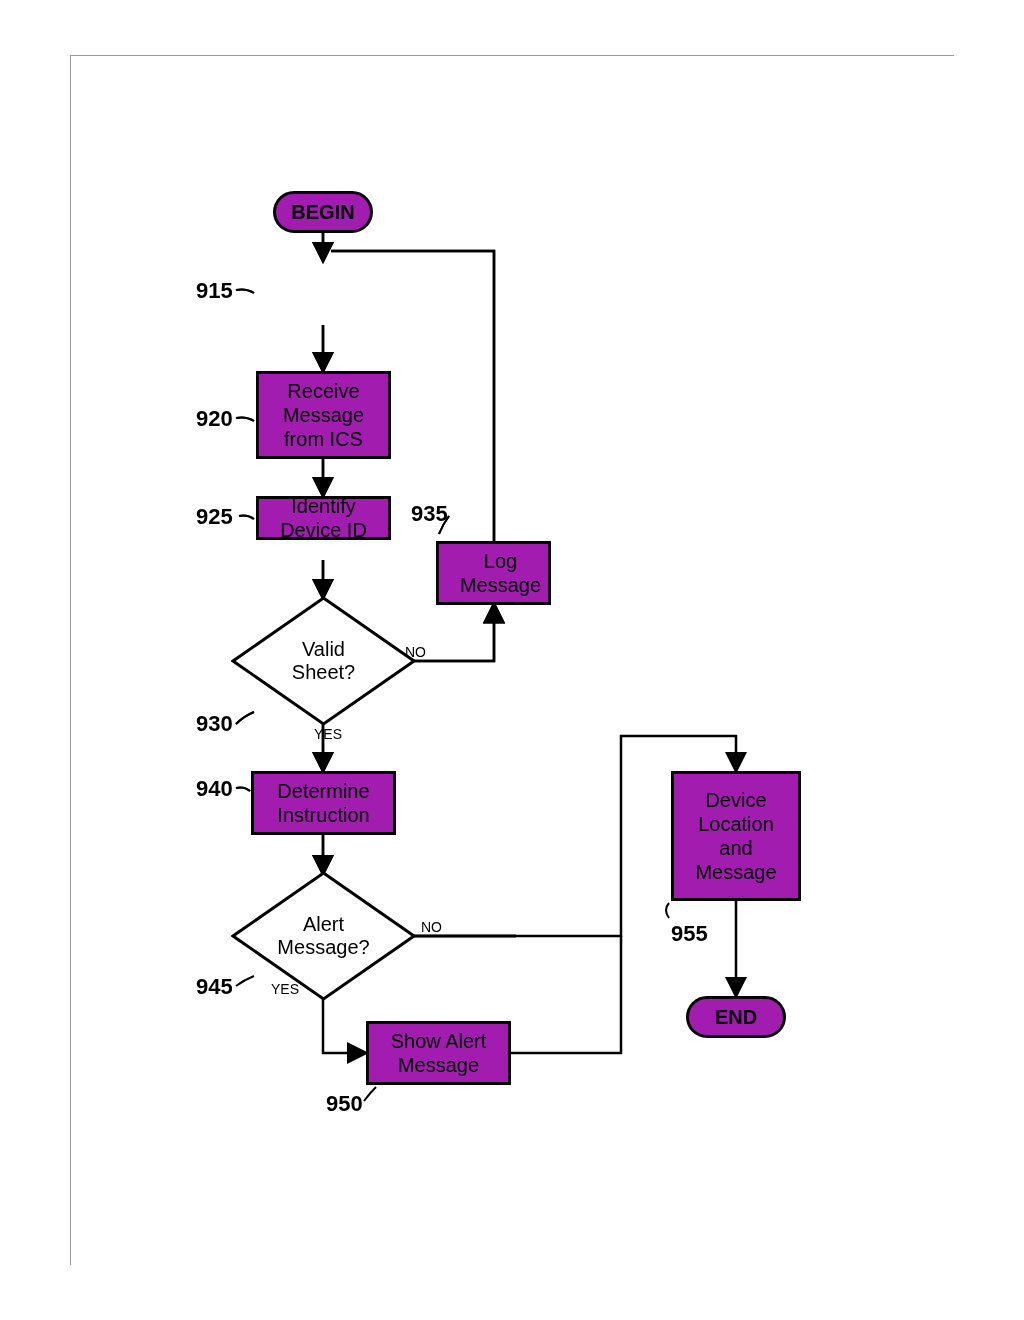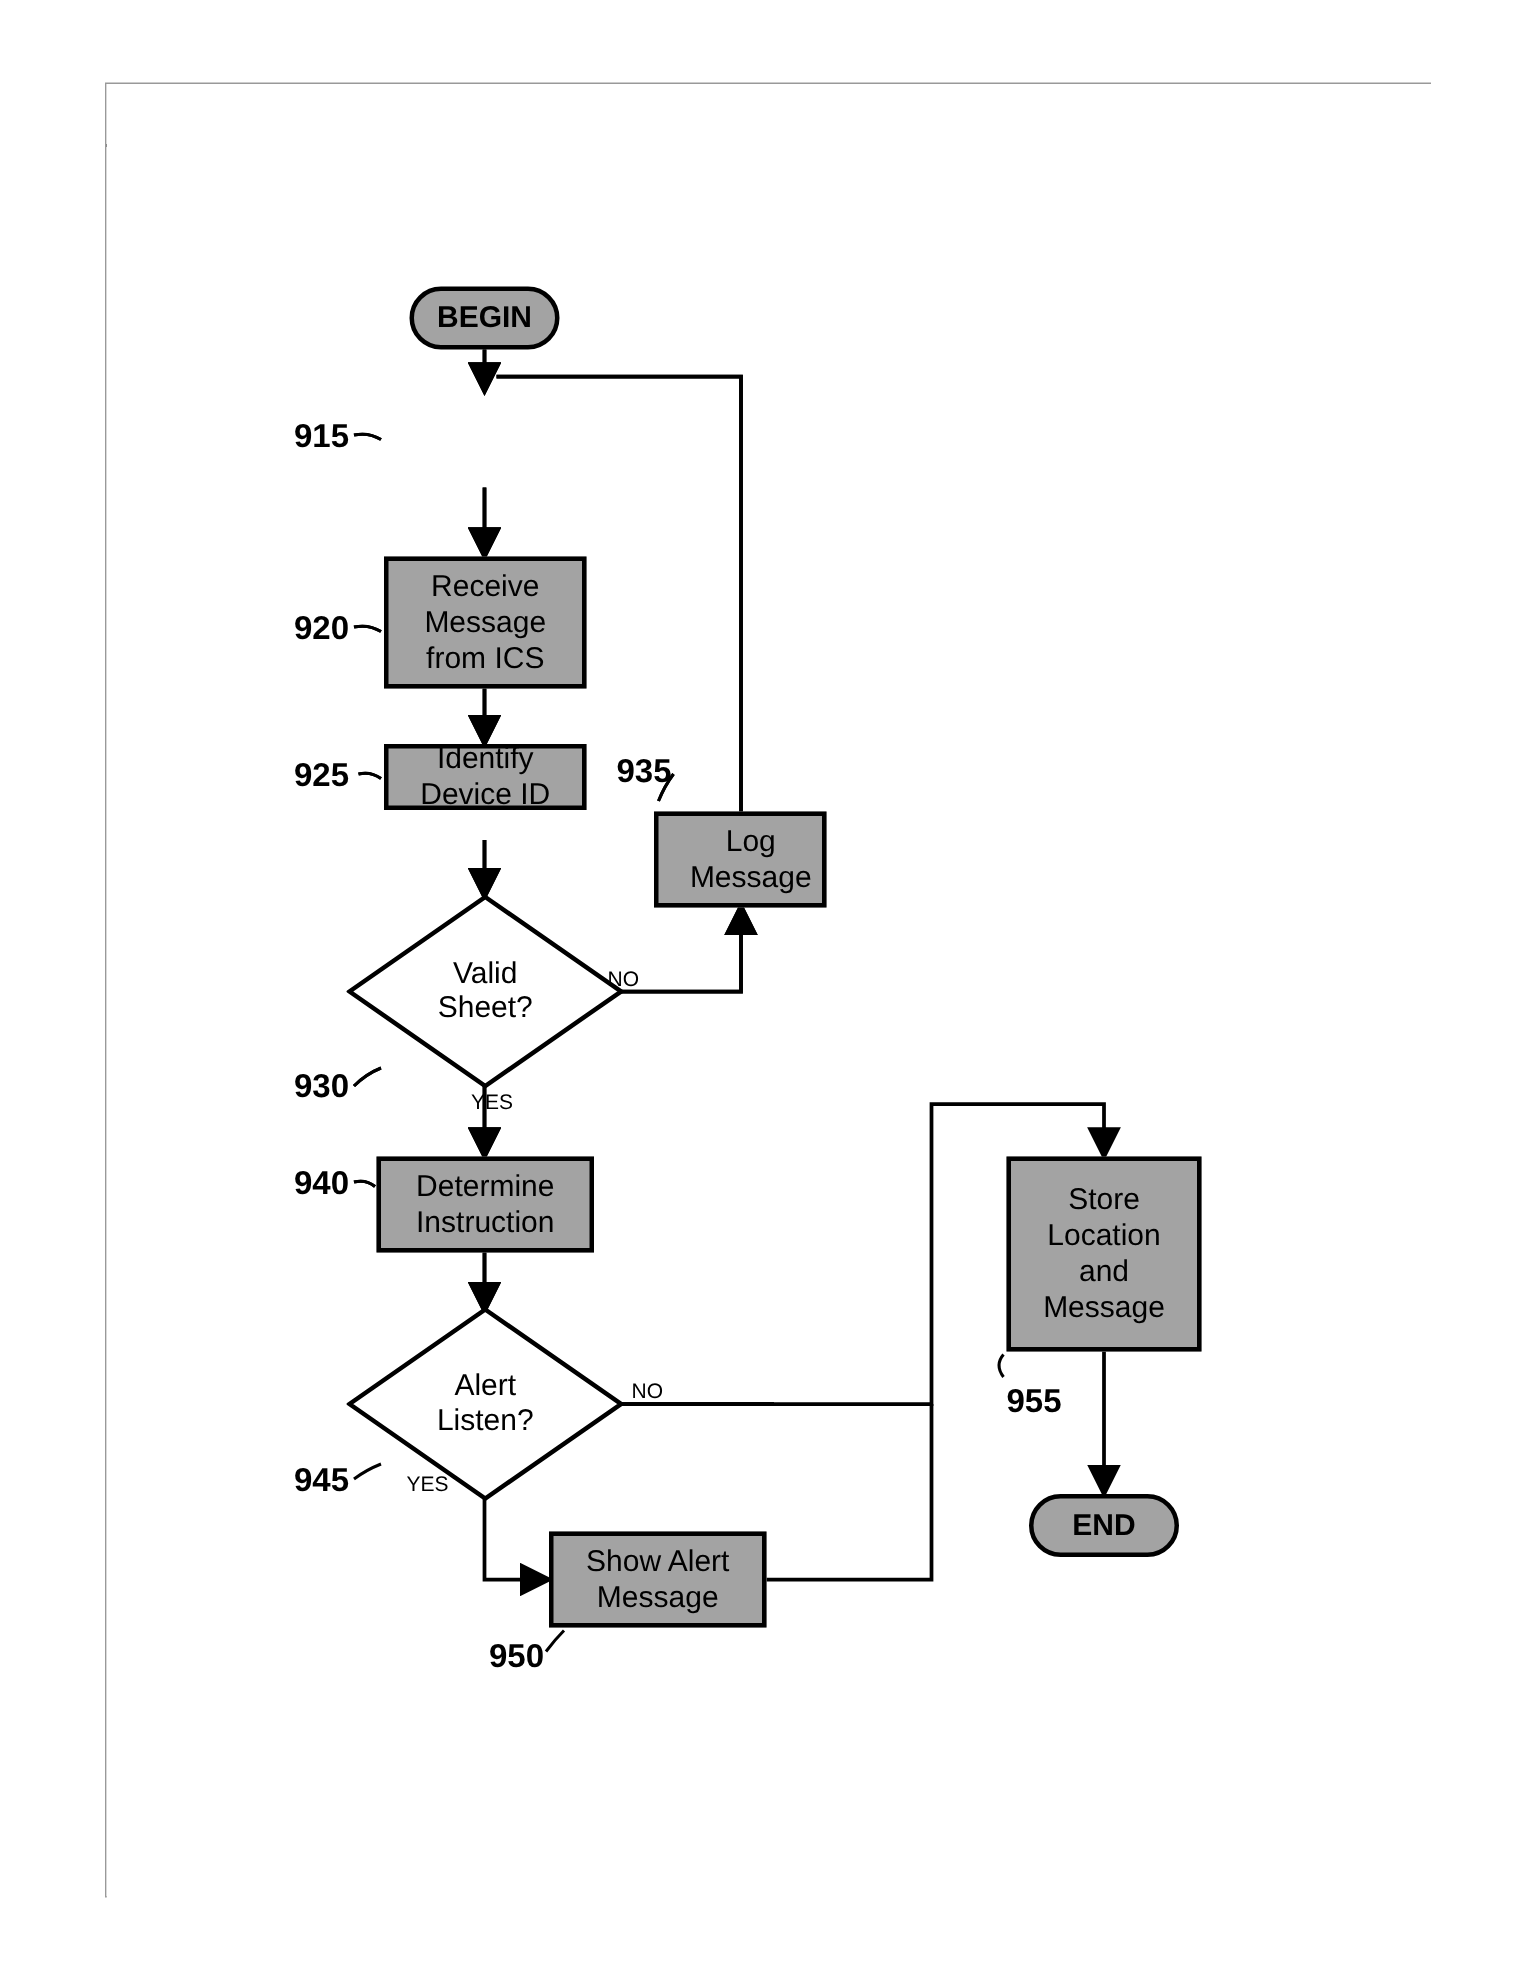--- a/index.html
+++ b/index.html
@@ -37,21 +37,21 @@
   .fig-label {
     position: absolute;
     left: 50%;
     transform: translateX(-50%);
     bottom: 90px;
     font-size: 34px;
     font-weight: bold;
   }
   .node {
     position: absolute;
-    background: #a3a3a3;
+    background: #a21caf;
     font-size: 20px;
     text-align: center;
     line-height: 1.2;
     display: flex;
     align-items: center;
     justify-content: center;
     flex-direction: column;
   }
   .terminator {
     border: 3px solid #000;
@@ -241,21 +241,21 @@
     <polyline points="343,880 665,880 665,847" fill="none" stroke="#000" stroke-width="0"></polyline>
 
     <polyline points="343,880 760,880 760,680 665,680 665,713" fill="none" stroke="#000" stroke-width="0"></polyline>
 
     <rect x="445" y="660" width="420" height="400" fill="#fff"></rect>
 
     <polyline points="343,880 665,880 665,700" fill="none" stroke="#000" stroke-width="0"></polyline>
 
   </svg>
 
-  <div class="node process" style="left:600px; top:715px; width:130px; height:130px; white-space:pre-line; z-index:10;">Store
+  <div class="node process" style="left:600px; top:715px; width:130px; height:130px; white-space:pre-line; z-index:10;">Device
 Location
 and
 Message</div>
   <div class="node terminator" style="left:615px; top:940px; width:100px; height:42px; z-index:10;">END</div>
   <div class="node process" style="left:295px; top:965px; width:145px; height:64px; white-space:pre-line; z-index:10;">Show Alert
 Message</div>
   <div class="ref" style="left:600px; top:865px; z-index:10;">955</div>
   <div class="ref" style="left:255px; top:1035px; z-index:10;">950</div>
   <div class="flag" style="left:350px; top:863px; z-index:10;">NO</div>
   <div class="flag" style="left:200px; top:925px; z-index:10;">YES</div>
@@ -302,21 +302,21 @@
   </div>
   <div class="node process" style="left:365px; top:485px; width:115px; height:64px; white-space:pre-line; z-index:20;padding-left:22px;">Log
 Message</div>
   <div class="node process" style="left:180px; top:715px; width:145px; height:64px; white-space:pre-line; z-index:20;">Determine
 Instruction</div>
   <div class="decision" style="left:160px; top:815px; width:185px; height:130px; z-index:20;">
     <svg class="diamond" viewBox="0 0 185 130">
       <polygon points="92.5,2 183,65 92.5,128 2,65" fill="#fff" stroke="#000" stroke-width="3"></polygon>
     </svg>
     <div class="dec-text" style="white-space:pre-line;">Alert
-Listen?</div>
+Message?</div>
   </div>
 
   <div class="ref" style="left:125px; top:222px; z-index:25;">915</div>
   <div class="ref" style="left:125px; top:350px; z-index:25;">920</div>
   <div class="ref" style="left:125px; top:448px; z-index:25;">925</div>
   <div class="ref" style="left:125px; top:655px; z-index:25;">930</div>
   <div class="ref" style="left:340px; top:445px; z-index:25;">935</div>
   <div class="ref" style="left:125px; top:720px; z-index:25;">940</div>
   <div class="flag" style="left:334px; top:588px; z-index:25;">NO</div>
   <div class="flag" style="left:243px; top:670px; z-index:25;">YES</div>

